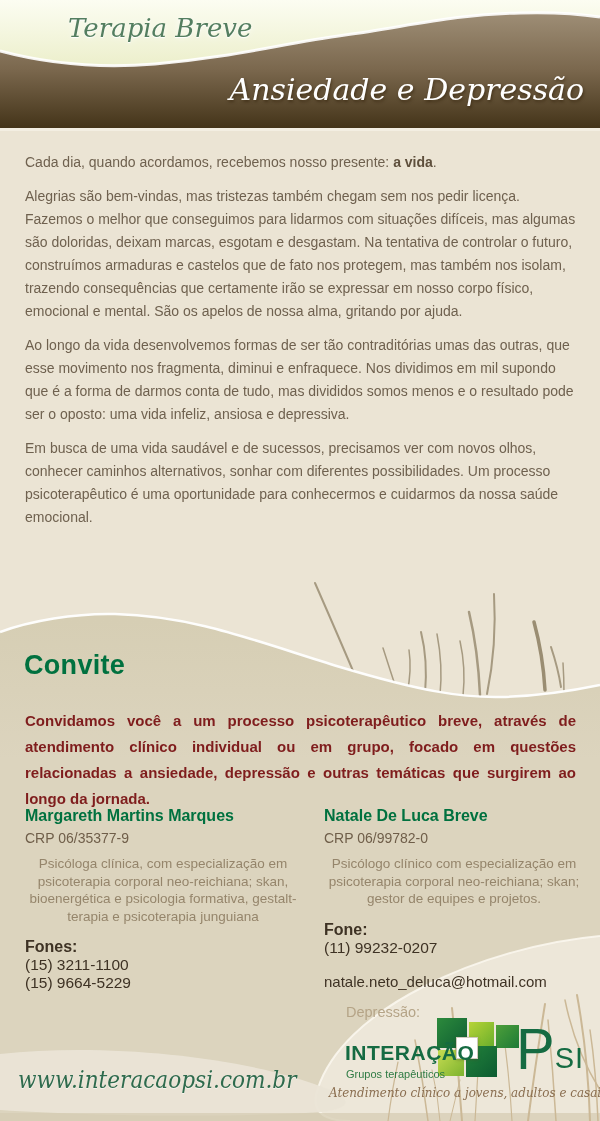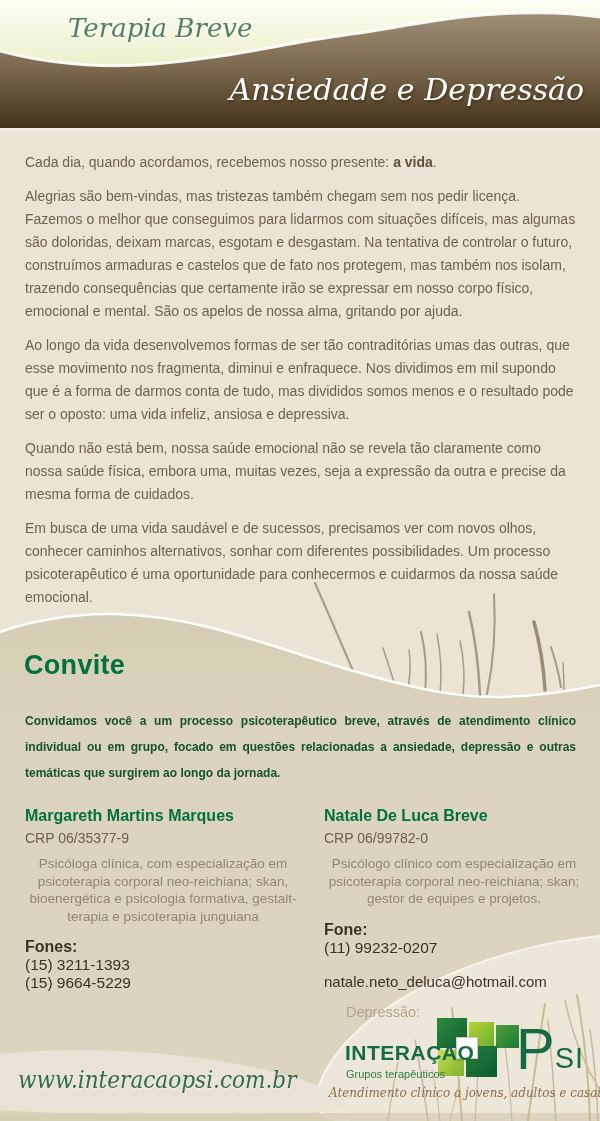--- a/index.html
+++ b/index.html
@@ -27,21 +27,21 @@
 
   
   .intro{left:25px;top:151px;width:551px;font-size:14px;line-height:23px;color:#6F614F;}
   .intro p{margin:0 0 11px 0;}
   .intro strong{color:#5E4F3C;}
 
   
   .convite-h{left:24px;top:650px;font-size:27px;font-weight:bold;color:#00713F;letter-spacing:.3px;}
   .convite-p{
     left:25px;top:708px;width:551px;
-    font-size:12px;line-height:26px;font-weight:bold;color:#14532d;text-align:justify;
+    font-size:15px;line-height:26px;font-weight:bold;color:#7f1d1d;text-align:justify;
   }
 
   
   .col{top:806px;}
   .col-left{left:25px;width:276px;}
   .col-right{left:324px;width:260px;}
   .c-name{font-size:16px;line-height:19px;font-weight:bold;color:#00713F;margin:0 0 5px 0;}
   .c-crp{font-size:14px;line-height:16px;color:#6F5E49;margin:0 0 9px 0;}
   .c-bio{font-size:13.5px;line-height:17.5px;color:#95856B;margin:0 0 13px 0;text-align:center;}
   .c-phlabel{font-size:16px;line-height:18px;font-weight:bold;color:#3E3224;}
@@ -146,33 +146,32 @@
     </g>
   </svg>
 
   <div class="layer brand">Terapia Breve</div>
   <div class="layer banner-title">Ansiedade e Depressão</div>
 
   <div class="layer intro">
     <p><span>Cada dia, quando acordamos, recebemos nosso presente: </span><strong>a vida</strong><span>.</span></p>
     <p>Alegrias são bem-vindas, mas tristezas também chegam sem nos pedir licença. Fazemos o melhor que conseguimos para lidarmos com situações difíceis, mas algumas são doloridas, deixam marcas, esgotam e desgastam. Na tentativa de controlar o futuro, construímos armaduras e castelos que de fato nos protegem, mas também nos isolam, trazendo consequências que certamente irão se expressar em nosso corpo físico, emocional e mental. São os apelos de nossa alma, gritando por ajuda.</p>
     <p>Ao longo da vida desenvolvemos formas de ser tão contraditórias umas das outras, que esse movimento nos fragmenta, diminui e enfraquece. Nos dividimos em mil supondo que é a forma de darmos conta de tudo, mas divididos somos menos e o resultado pode ser o oposto: uma vida infeliz, ansiosa e depressiva.</p>
-    <p>Quando não está bem, nossa saúde emocional não se revela tão claramente como nossa saúde física, embora uma, muitas vezes, seja a expressão da outra e precise da mesma forma de cuidados.</p>
     <p>Em busca de uma vida saudável e de sucessos, precisamos ver com novos olhos, conhecer caminhos alternativos, sonhar com diferentes possibilidades. Um processo psicoterapêutico é uma oportunidade para conhecermos e cuidarmos da nossa saúde emocional.</p>
   </div>
 
   <h2 class="layer convite-h" style="margin:0;">Convite</h2>
   <p class="layer convite-p" style="margin:0;">Convidamos você a um processo psicoterapêutico breve, através de atendimento clínico individual ou em grupo, focado em questões relacionadas a ansiedade, depressão e outras temáticas que surgirem ao longo da jornada.</p>
 
   <div class="layer col col-left">
     <h3 class="c-name" style="margin:0 0 5px 0;">Margareth Martins Marques</h3>
     <div class="c-crp">CRP 06/35377-9</div>
     <p class="c-bio" style="margin:0 0 13px 0;">Psicóloga clínica, com especialização em psicoterapia corporal neo-reichiana; skan, bioenergética e psicologia formativa, gestalt-terapia e psicoterapia junguiana</p>
     <div class="c-phlabel">Fones:</div>
-    <div class="c-phone">(15) 3211-1393</div>
+    <div class="c-phone">(15) 3211-1100</div>
     <div class="c-phone">(15) 9664-5229</div>
   </div>
 
   <div class="layer col col-right">
     <h3 class="c-name" style="margin:0 0 5px 0;">Natale De Luca Breve</h3>
     <div class="c-crp">CRP 06/99782-0</div>
     <p class="c-bio" style="margin:0 0 13px 0;">Psicólogo clínico com especialização em psicoterapia corporal neo-reichiana; skan; gestor de equipes e projetos.</p>
     <div class="c-phlabel">Fone:</div>
     <div class="c-phone">(11) 99232-0207</div>
     <a class="c-email" href="#">natale.neto_deluca@hotmail.com</a>

